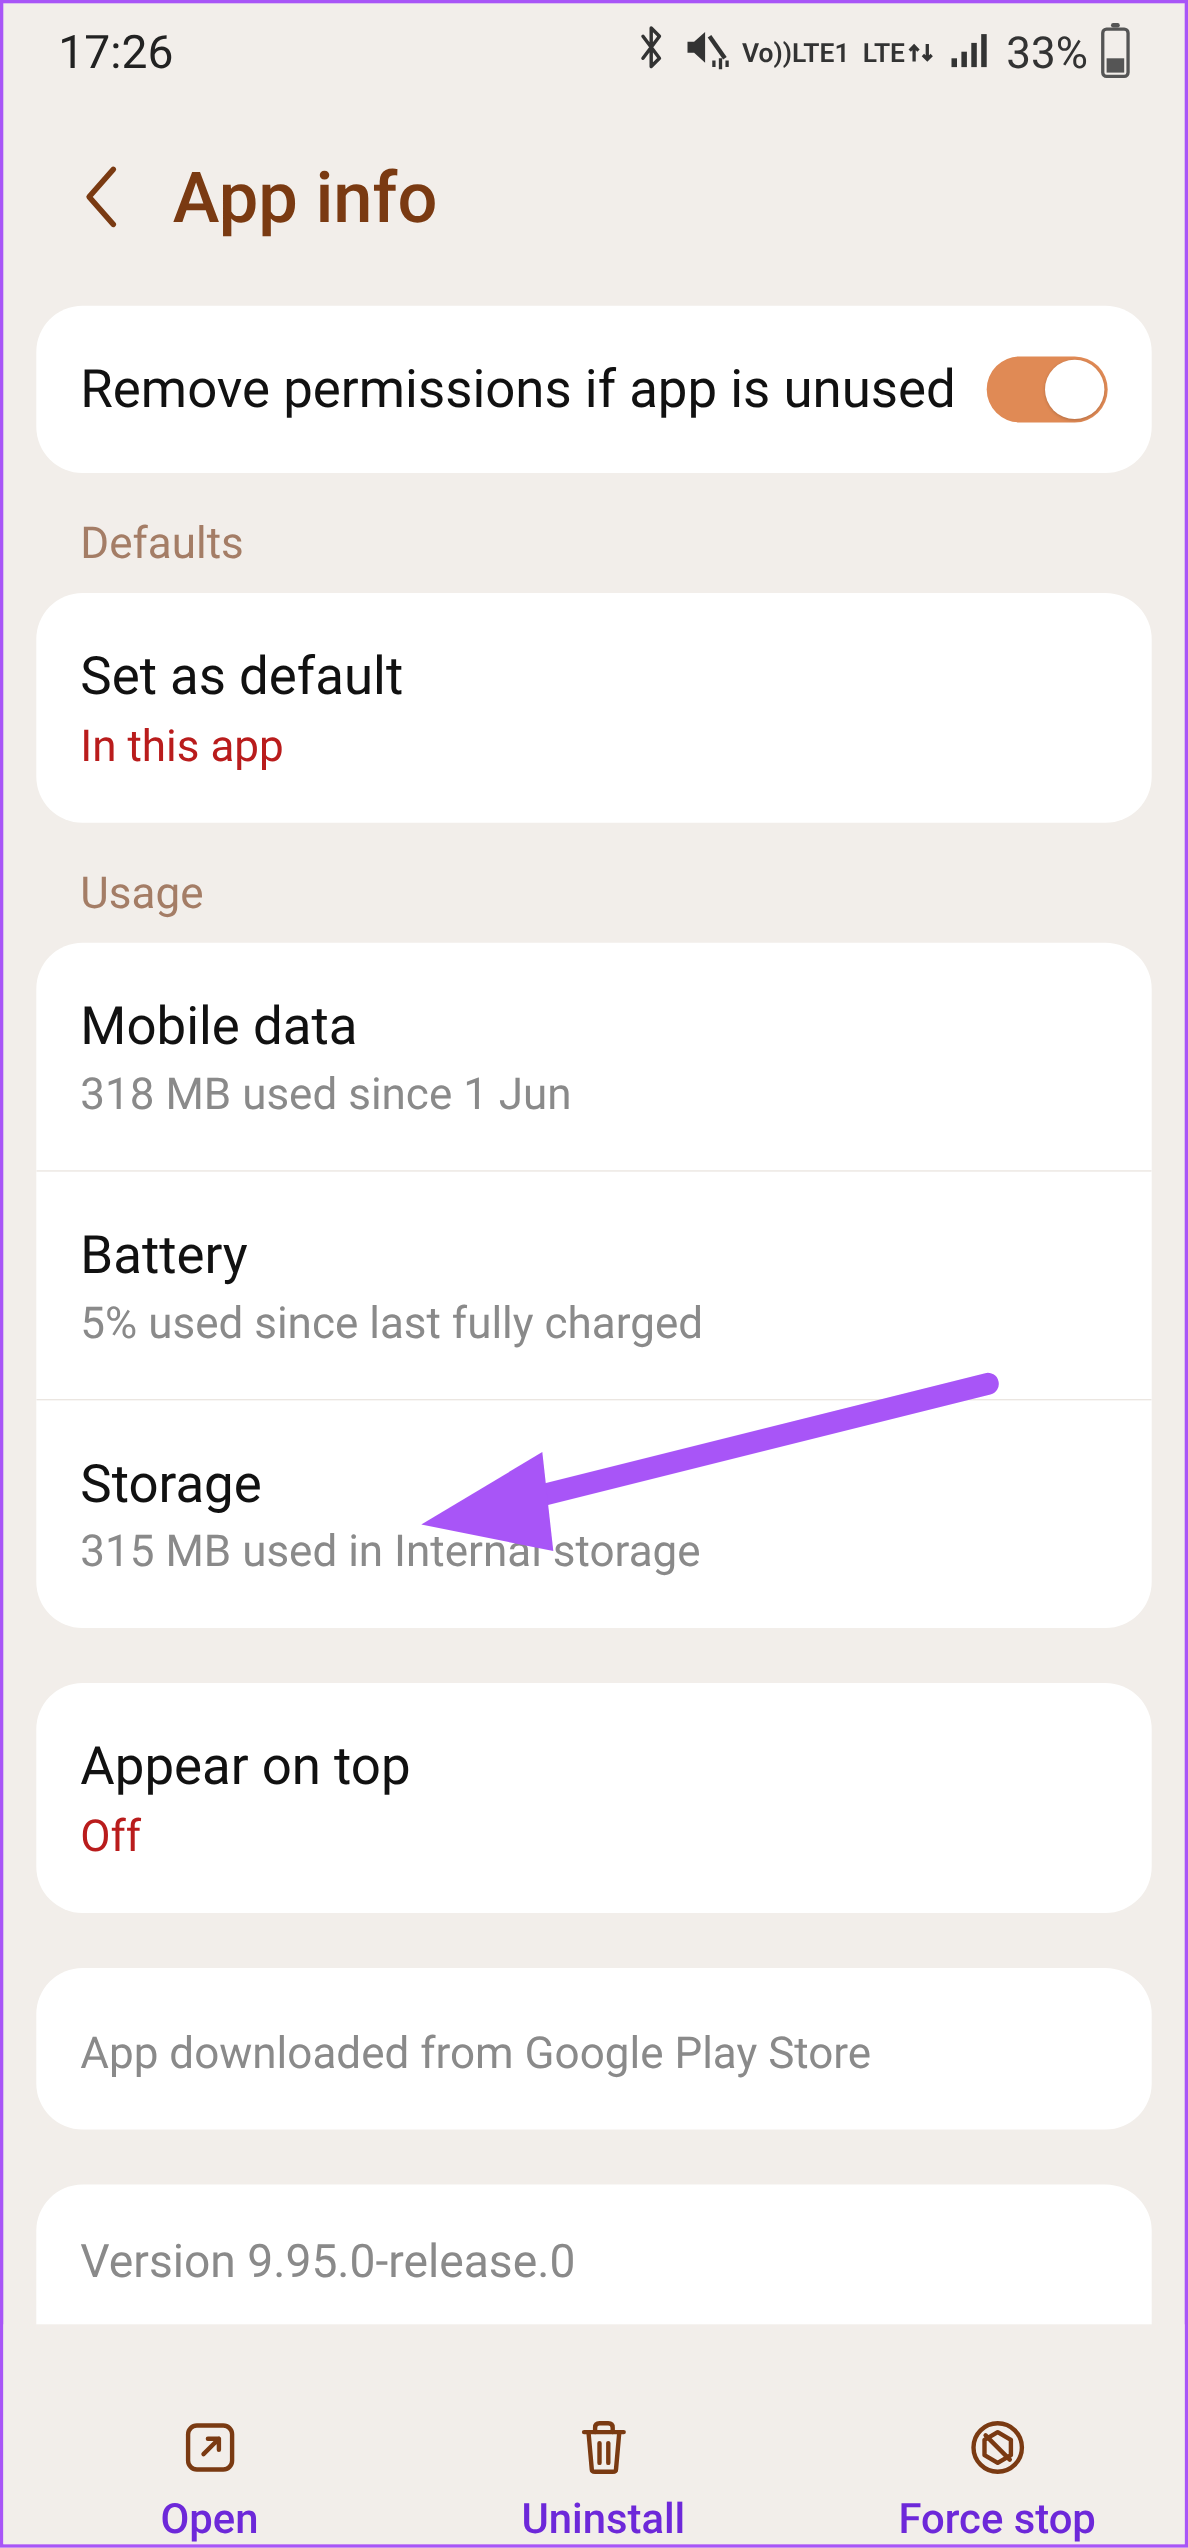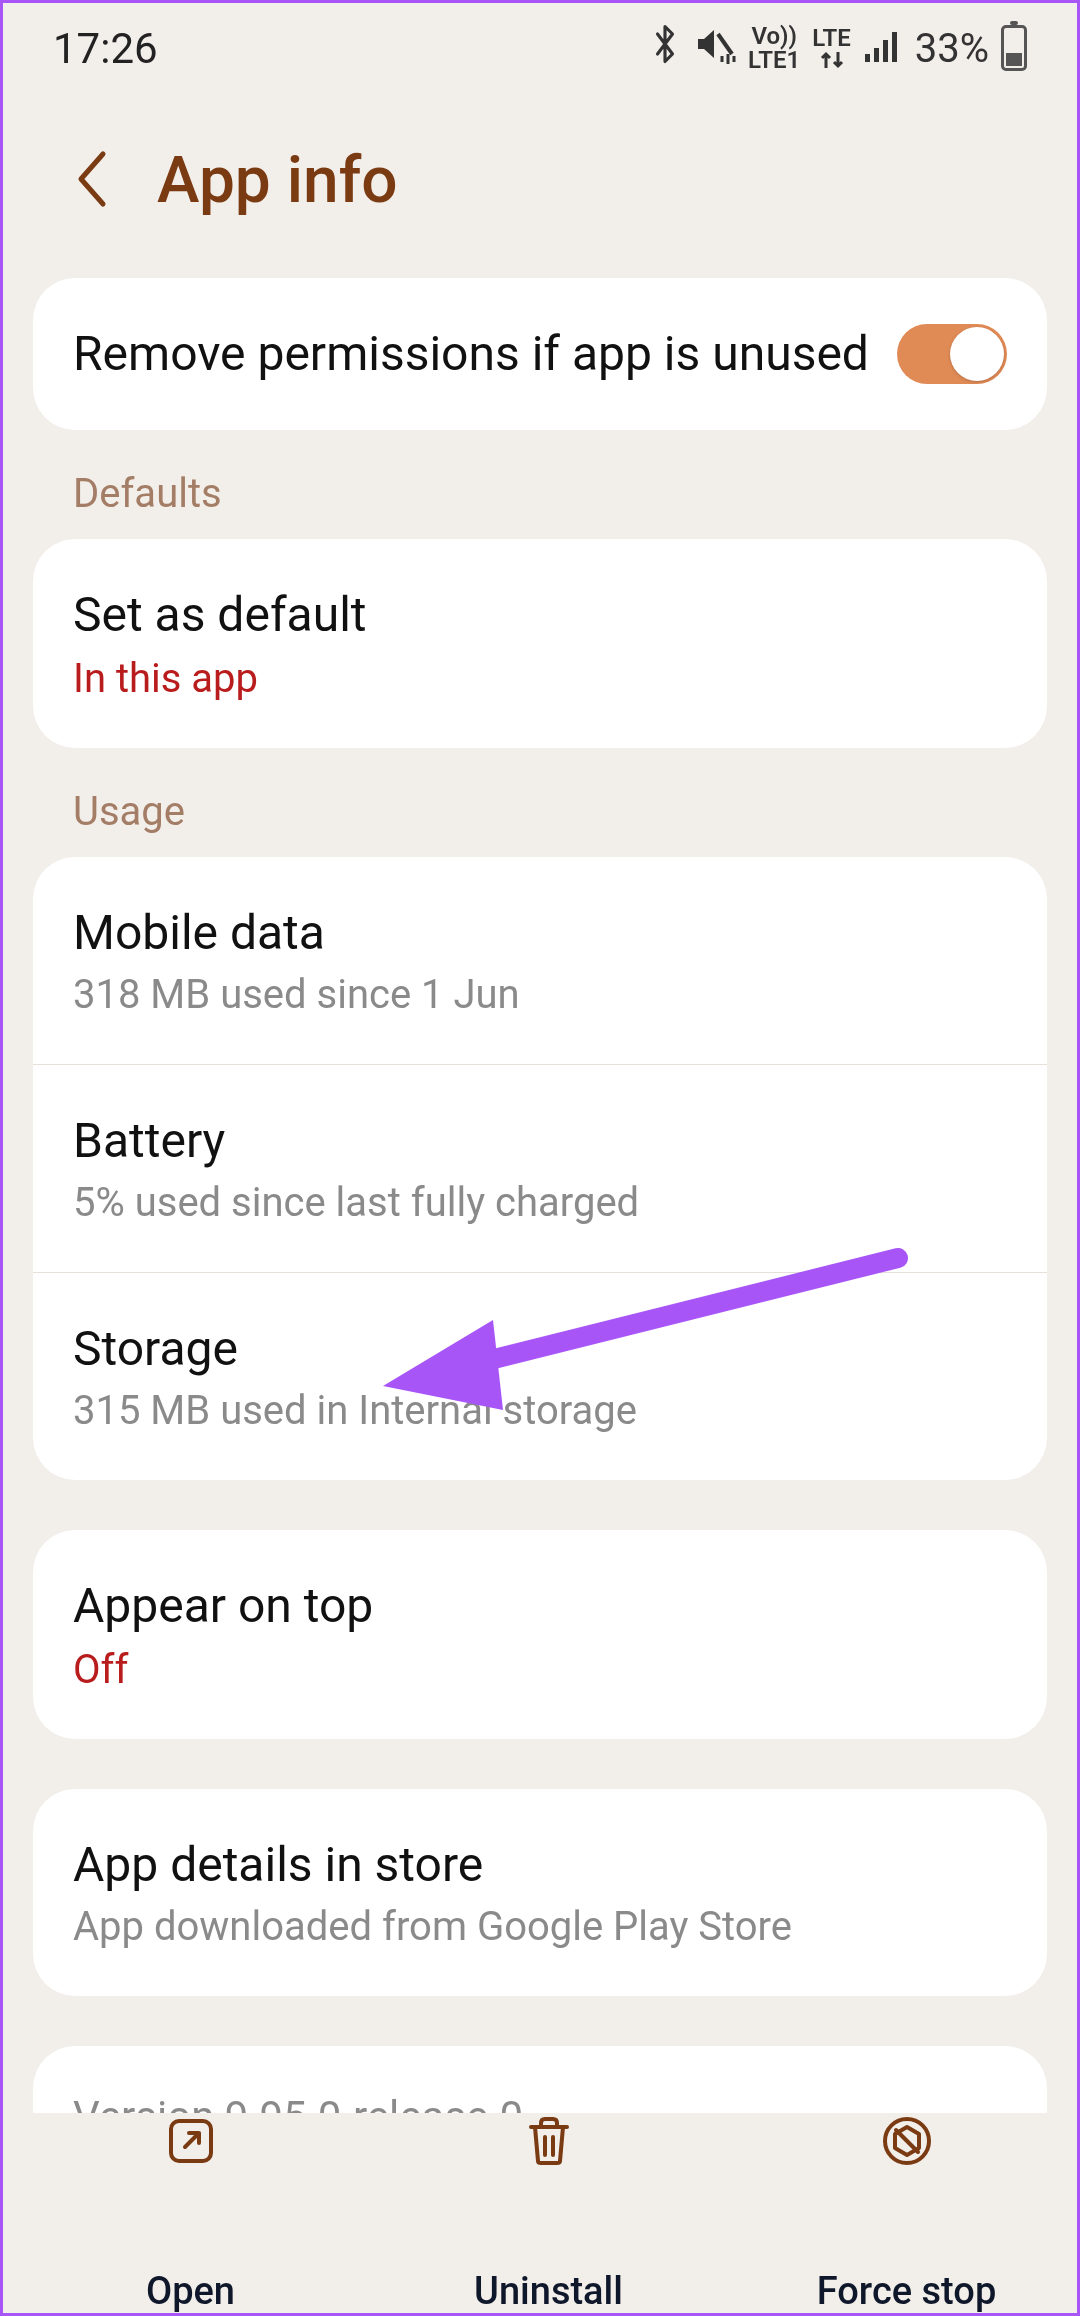--- a/index.html
+++ b/index.html
@@ -30,21 +30,21 @@
     color: #222;
   }
   .status-icons {
     display: flex;
     align-items: center;
     gap: 12px;
     font-size: 38px;
     color: #333;
   }
   .status-icons .small { font-size: 24px; font-weight: 600; line-height: 1; }
-  .status-icons .stack { display: flex; flex-direction: column; align-items: center; }
+  .status-icons .stack { display: flex; flex-direction: row; align-items: center; }
   .battery-pct { font-size: 40px; font-weight: 400; }
   .battery-icon {
     width: 26px; height: 46px;
     border: 3px solid #555;
     border-radius: 5px;
     position: relative;
     display: inline-block;
   }
   .battery-icon::before {
     content:"";
@@ -139,23 +139,23 @@
     bottom: 0; left: 0; right: 0;
     height: 200px;
     display: flex;
     background: #f2eeea;
   }
   .action-btn {
     flex: 1;
     display: flex;
     flex-direction: column;
     align-items: center;
-    justify-content: space-between;
+    justify-content: flex-end;
     gap: 12px;
-    color: #0f172a;
+    color: #6d28d9;
     padding-left: 17px;
   }
   .action-btn svg { stroke: #7a3a12; }
   .action-label {
     font-size: 38px;
     font-weight: 500;
   }
 
   
   .version-card {
@@ -277,21 +277,20 @@
     <div class="row-text">
       <div class="row-title">Appear on top</div>
       <div class="row-sub-accent">Off</div>
     </div>
   </div>
 </div>
 
 <div class="card" style="margin-top:50px">
   <div class="row">
     <div class="row-text">
-      <div class="row-title">App details in store</div>
       <div class="row-sub-grey">App downloaded from Google Play Store</div>
     </div>
   </div>
 </div>
 
 <div class="version-card">
   <div class="version-text">Version 9.95.0-release.0</div>
 </div>
 
 <div class="action-bar">

